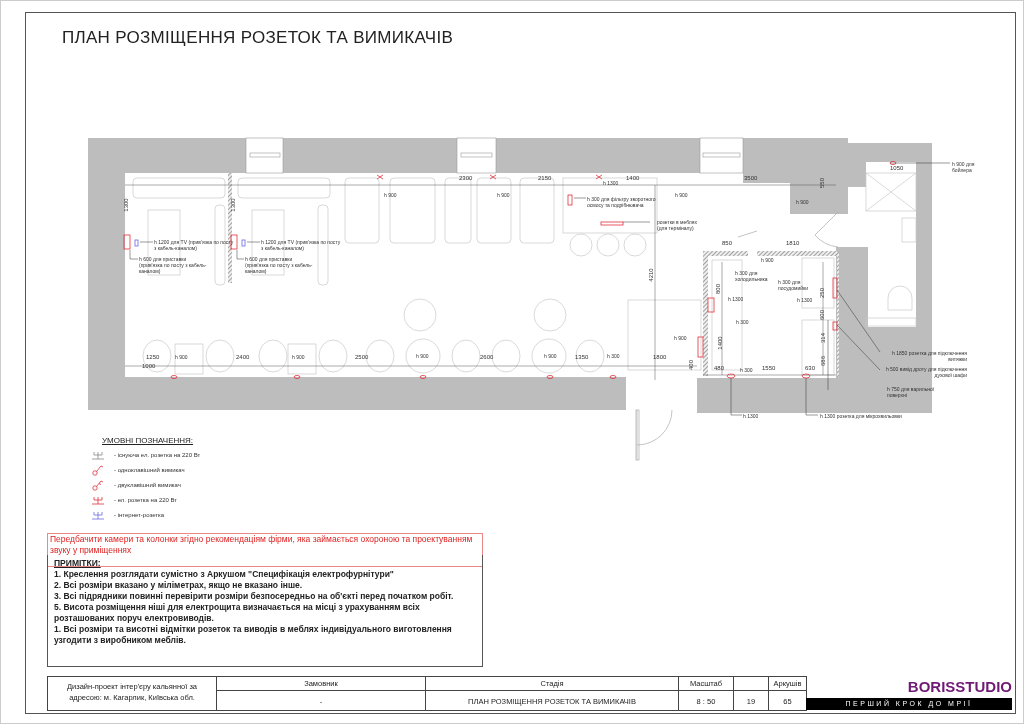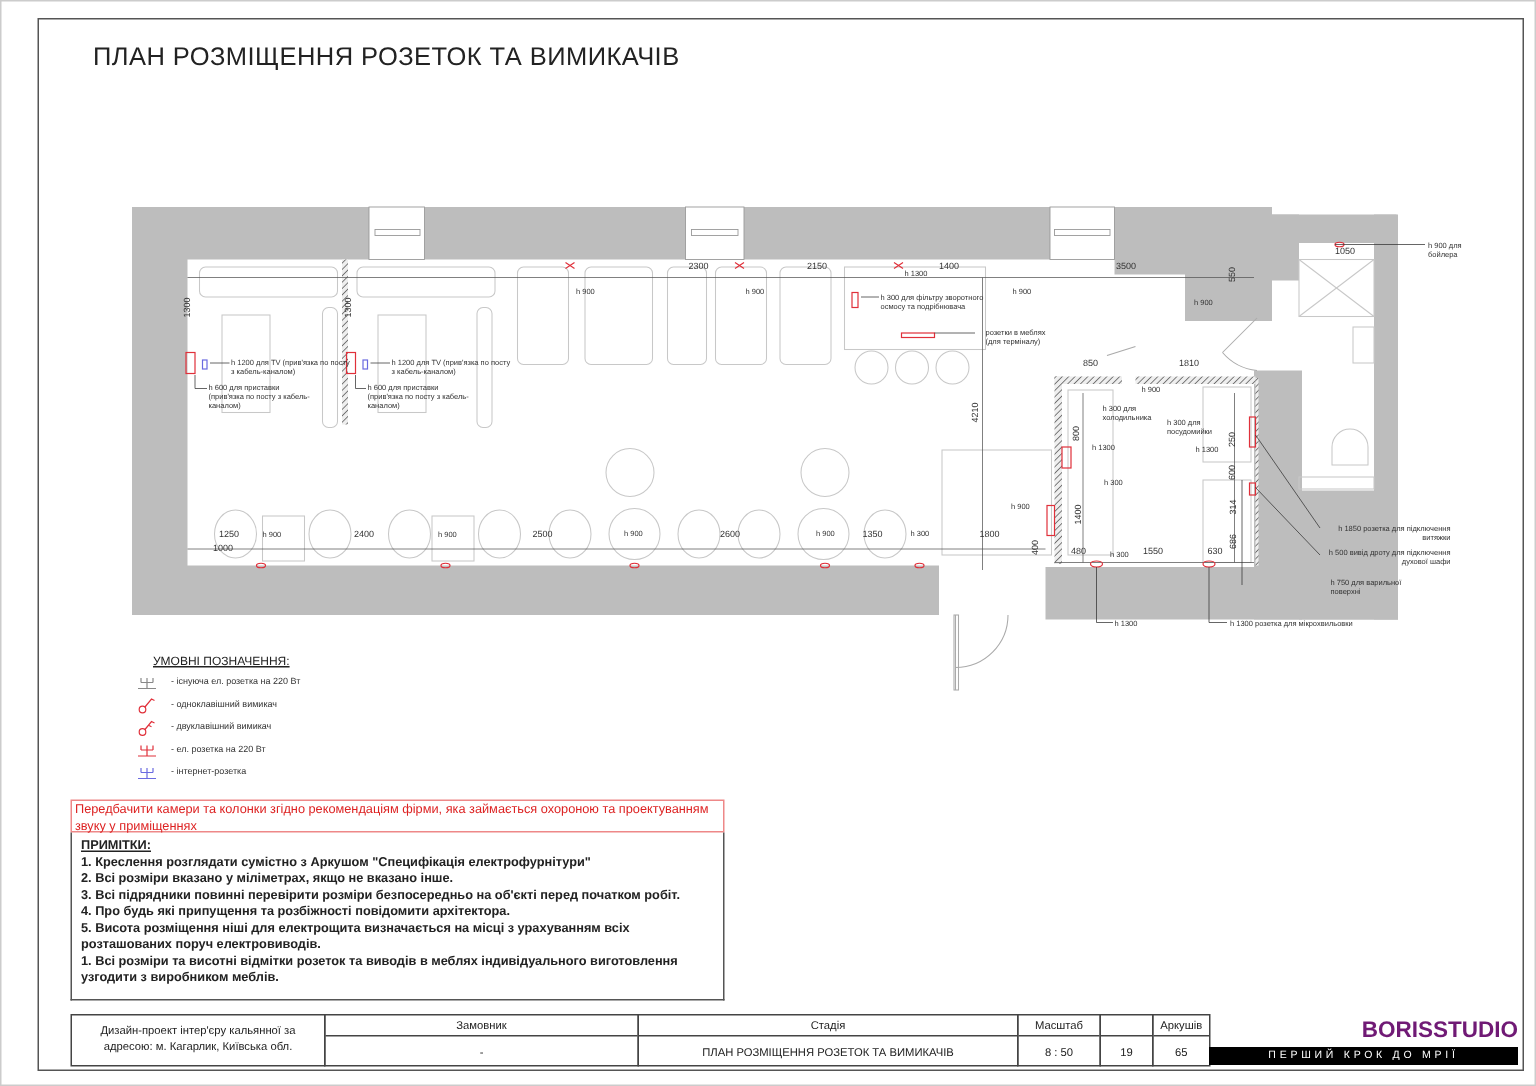--- a/index.html
+++ b/index.html
@@ -7,21 +7,21 @@
   .sheet{position:absolute;left:25px;top:12px;width:991px;height:702px;border:1px solid #555;box-sizing:border-box;}
   .outer{position:absolute;left:0;top:0;width:1024px;height:724px;border:1px solid #ccc;box-sizing:border-box;}
   .title{position:absolute;left:62px;top:28px;font-size:17px;letter-spacing:0.3px;color:#222;}
   .plan{position:absolute;left:0;top:0;width:1024px;height:724px;}
   .lbl{position:absolute;font-size:5px;color:#333;white-space:nowrap;line-height:6px;}
   .dim{position:absolute;font-size:6px;color:#333;white-space:nowrap;}
   .legend{position:absolute;left:90px;top:436px;width:250px;}
   .legend-title{position:absolute;left:12px;top:0;font-size:8px;text-decoration:underline;}
   .legend-row{position:absolute;left:0;height:14px;font-size:6px;color:#333;display:flex;align-items:center;}
   .legend-row .ic{width:16px;height:12px;margin-right:8px;display:inline-block;}
-  .warn{position:absolute;left:47px;top:533px;width:436px;height:22px;border:1px solid #e88;box-sizing:border-box;font-size:8.5px;color:#d22;line-height:11px;padding-left:2px;}
+  .warn{position:absolute;left:47px;top:533px;width:436px;height:34px;border:1px solid #e88;box-sizing:border-box;font-size:8.5px;color:#d22;line-height:11px;padding-left:2px;}
   .notes{position:absolute;left:47px;top:555px;width:436px;height:112px;border:1px solid #555;border-top:none;box-sizing:border-box;padding:3px 6px;font-size:8.5px;line-height:11px;font-weight:bold;}
   .notes .nt{text-decoration:underline;}
   .tb{position:absolute;top:676px;height:35px;border:1px solid #444;box-sizing:border-box;}
   .cell{position:absolute;font-size:7.5px;text-align:center;color:#222;}
   .brand{position:absolute;left:806px;top:676px;width:206px;height:35px;}
   .brand-main{position:absolute;left:0;top:0;width:206px;height:22px;font-size:15px;font-weight:bold;letter-spacing:0px;text-align:right;line-height:22px;color:#701a75;}
   .brand-sub{position:absolute;left:0;top:22px;width:206px;height:12px;background:#000;color:#fff;font-size:7px;letter-spacing:2.5px;text-align:center;line-height:12px;}
 </style>
 </head>
 <body>
@@ -282,21 +282,20 @@
   </div>
 </div>
 
 <div class="warn">Передбачити камери та колонки згідно рекомендаціям фірми, яка займається охороною та проектуванням звуку у приміщеннях</div>
 
 <div class="notes">
   <div class="nt">ПРИМІТКИ:</div>
   <div>1. Креслення розглядати сумістно з Аркушом "Специфікація електрофурнітури"</div>
   <div>2. Всі розміри вказано у міліметрах, якщо не вказано інше.</div>
   <div>3. Всі підрядники повинні перевірити розміри безпосередньо на об'єкті перед початком робіт.</div>
-  <div>4. Про будь які припущення та розбіжності повідомити архітектора.</div>
   <div>5. Висота розміщення ніші для електрощита визначається на місці з урахуванням всіх розташованих поруч електровиводів.</div>
   <div>1. Всі розміри та висотні відмітки розеток та виводів в меблях індивідуального виготовлення узгодити з виробником меблів.</div>
 </div>
 
 <div class="tb" style="left:47px;width:170px;">
   <div class="cell" style="left:4px;top:4px;width:160px;line-height:11px;">Дизайн-проект інтер'єру кальянної за адресою:  м. Кагарлик, Київська обл.</div>
 </div>
 <div class="tb" style="left:216px;width:210px;">
   <div class="cell" style="left:0;top:2px;width:208px;">Замовник</div>
   <div style="position:absolute;left:0;top:13px;width:208px;border-top:1px solid #444;"></div>

